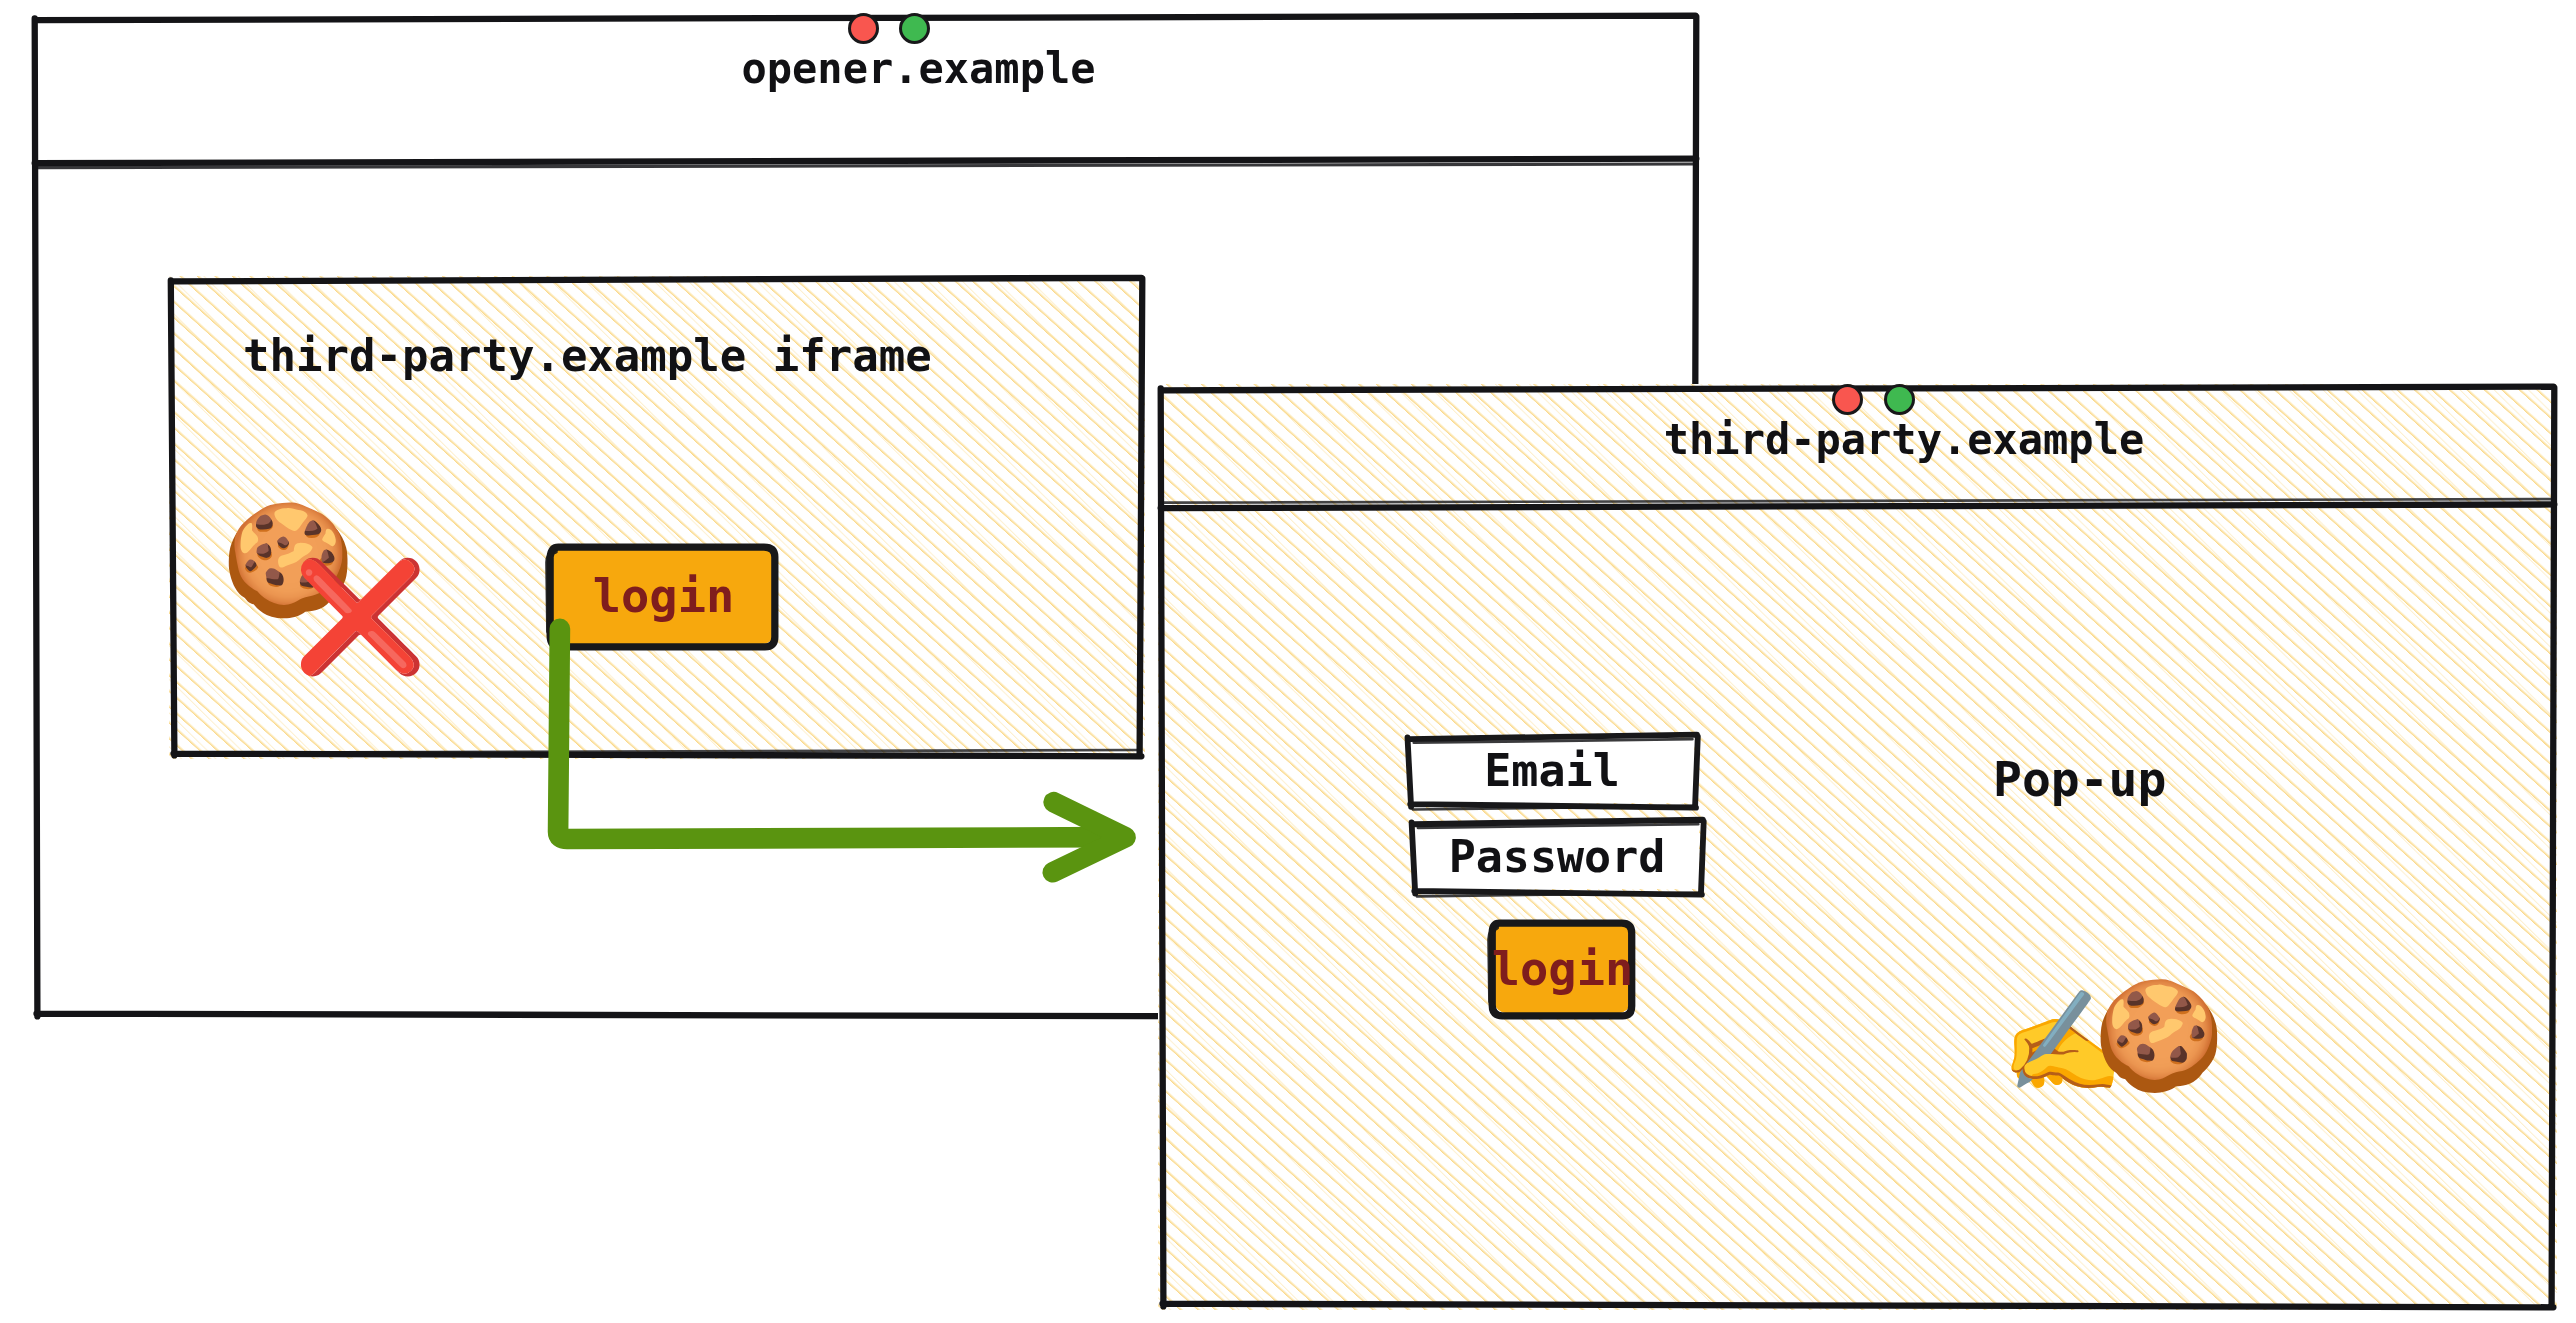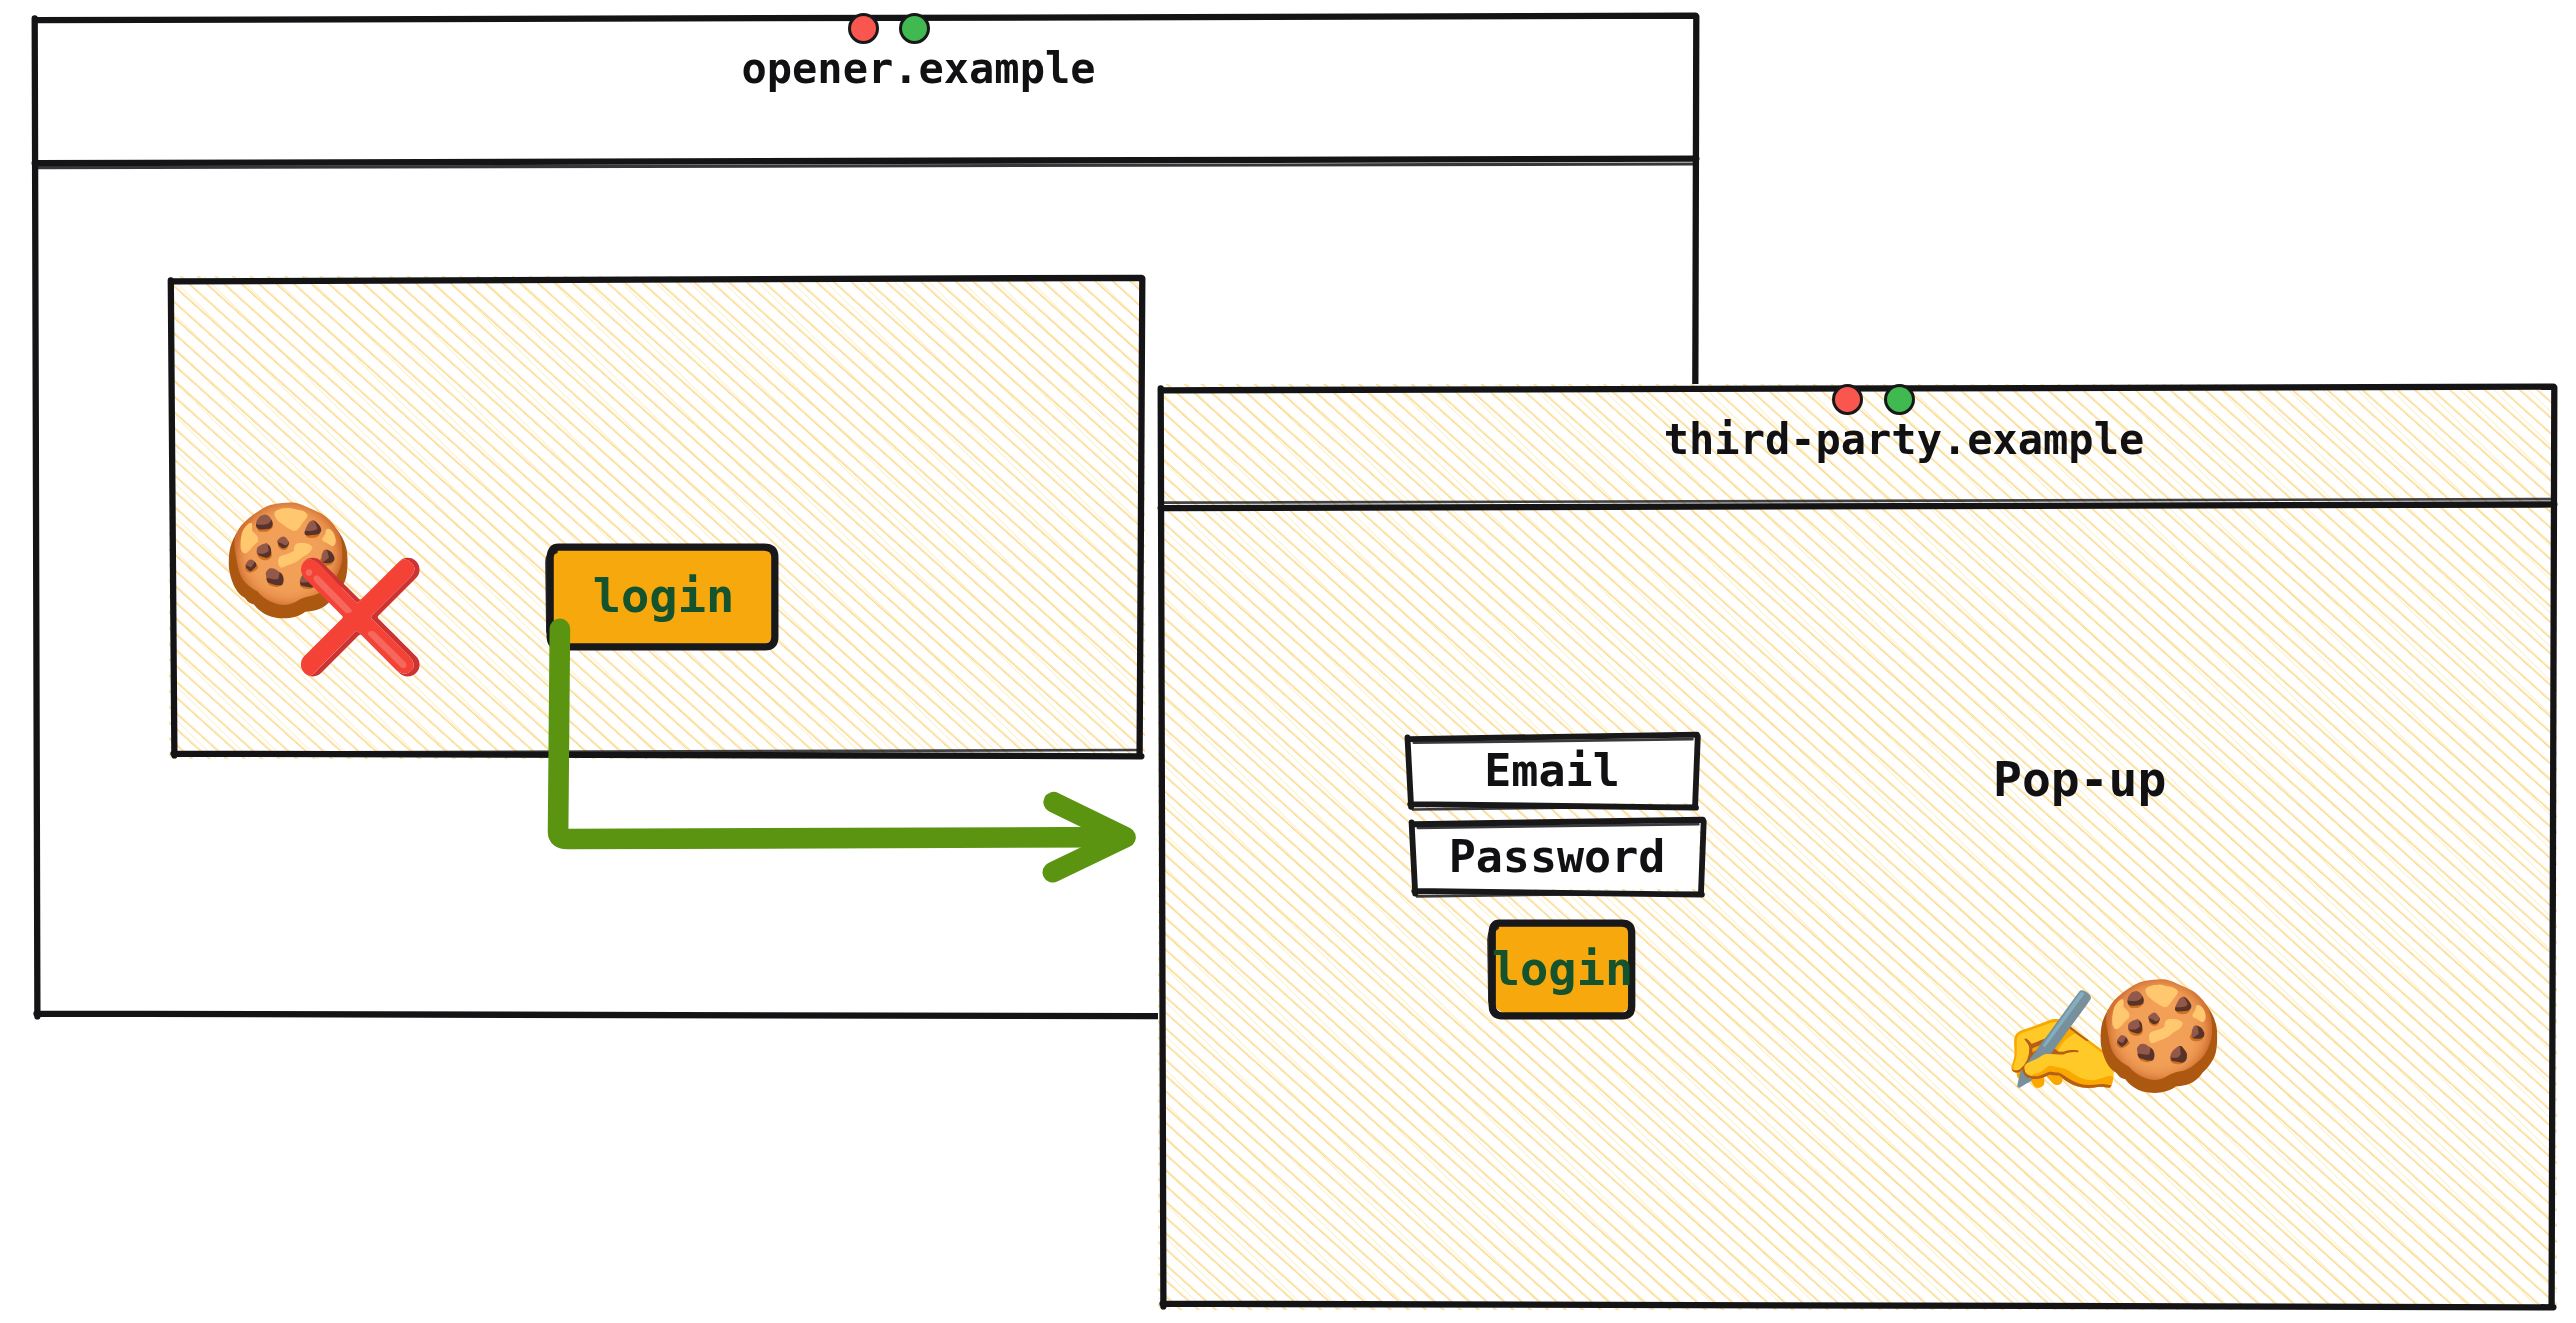--- a/index.html
+++ b/index.html
@@ -149,21 +149,21 @@
     position: absolute;
     inset: -8px -8px -10px -10px;
     pointer-events: none;
   }
   .sketch-btn .btn-outline svg { display:block; width:100%; height:100%; overflow: visible; }
   .sketch-btn .btn-label {
     position: relative;
     font-family: "DejaVu Sans Mono", "Liberation Mono", monospace;
     font-size: 47px;
     font-weight: 700;
-    color: #14532d;
+    color: #7f1d1d;
     z-index: 2;
   }
 
   #iframe-login-button {
     left: 520px;
     top: 534px;
     width: 223px;
     height: 97px;
     border-radius: 12.6px;
   }
@@ -277,20 +277,21 @@
       <span class="win-title" id="opener-title">opener.example</span>
     </div>
 
     <div class="hatch" id="iframe-panel">
       <div class="win-border">
         <svg viewBox="0 0 1086 537" preserveAspectRatio="none">
           <path d="M4,6 L1082,2 M1083,3 L1080,533 M1082,534 L5,531 M6,533 L2,5" fill="none" stroke="#141417" stroke-width="7" stroke-linecap="round"></path>
           <path d="M9,530 L1078,527" fill="none" stroke="#141417" stroke-width="3" stroke-linecap="round" opacity="0.8"></path>
         </svg>
       </div>
+      <span id="iframe-label">third-party.example iframe</span>
     </div>
 
     <span class="emoji" id="iframe-cookie">🍪</span>
     <span class="emoji" id="iframe-cookie-cross">❌</span>
 
     <div class="sketch-btn" id="iframe-login-button">
       <span class="btn-outline">
         <svg viewBox="0 0 266 128" preserveAspectRatio="none">
           <path d="M18,9 Q10,9 9,20 L9,108 Q9,120 21,120 L246,120 Q257,120 257,109 L257,20 Q257,9 245,9 Z" fill="none" stroke="#18181a" stroke-width="8" stroke-linecap="round" stroke-linejoin="round"></path>
           <path d="M15,14 Q6,16 6,26 L7,103" fill="none" stroke="#18181a" stroke-width="5" stroke-linecap="round" opacity="0.9"></path>

